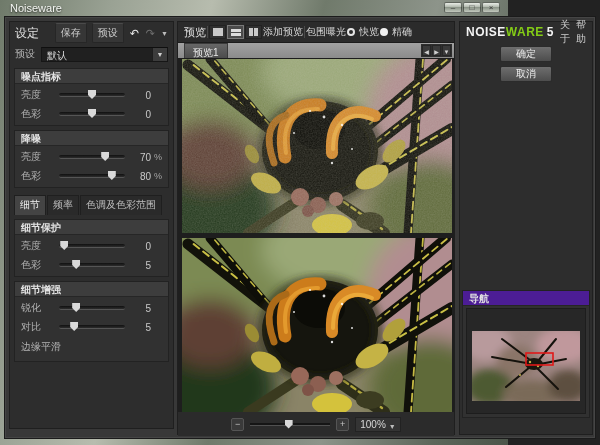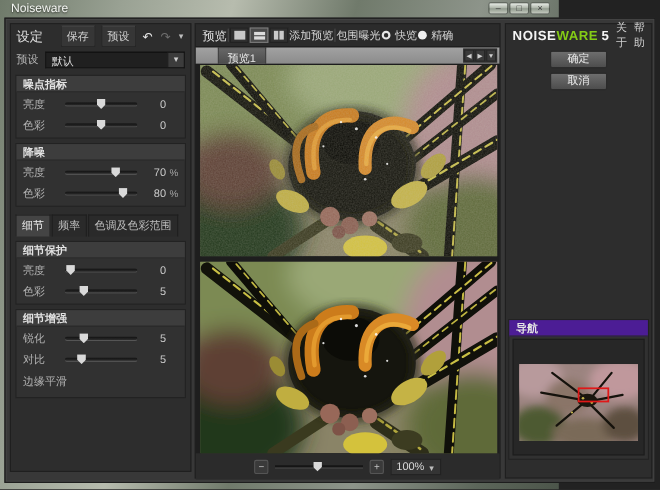--- a/index.html
+++ b/index.html
@@ -59,21 +59,21 @@
   .viewbtn.sel { background:#4a4a4a; border-color:#7a7a7a; }
   .vb-full { width:10px; height:8px; background:#c9c9c9; }
   .vb-h { display:flex; flex-direction:column; gap:1px; } .vb-h i { width:10px; height:3px; background:#dcdcdc; display:block; }
   .vb-v { display:flex; gap:1px; } .vb-v i { width:4px; height:8px; background:#c9c9c9; display:block; }
   .ttext { font-size:10px; color:#d5d5d5; }
   .radio { display:flex; align-items:center; gap:4px; }
   .rdot { width:8px; height:8px; border-radius:50%; border:2px solid #e6e6e6; }
   .rdot.fill { border:none; background:#f0f0f0; width:8px; height:8px; }
   .tabstrip { height:17px; background:linear-gradient(#a2a2a2,#8b8b8b); border-top:1px solid #1c1c1c;
     border-bottom:1px solid #1c1c1c; display:flex; align-items:stretch; position:relative; }
-  .ptab { margin-left:20px; padding:2px 8px 0; background:linear-gradient(#676767,#4c4c4c); color:#e8e8e8;
+  .ptab { margin-left:6px; padding:2px 8px 0; background:linear-gradient(#676767,#4c4c4c); color:#e8e8e8;
     font-size:10px; border:1px solid #3a3a3a; border-bottom:none; }
   .stripbtns { position:absolute; right:2px; top:1px; bottom:1px; display:flex; gap:1px; background:#2e2e2e; padding:1px; }
   .sbtn { width:9px; color:#cfcfcf; font-size:6px; line-height:13px; text-align:center; background:#3a3a3a; border:1px solid #262626; }
   .pviewport { position:relative; height:353px; background:#1e1e1e; padding:0 4px; }
   .pimg { display:block; width:270px; height:174px; }
   .pimg svg { width:100%; height:100%; display:block; }
   .pimg.smooth svg { filter:blur(0.6px) saturate(1.05); }
   .imgsep { height:5px; }
   .cbottom { height:24px; display:flex; align-items:center; justify-content:center; gap:6px; background:#2b2b2b; }
   .zbtn { width:13px; height:13px; background:#3a3a3a; border:1px solid #555; color:#c5c5c5; font-size:9px;

